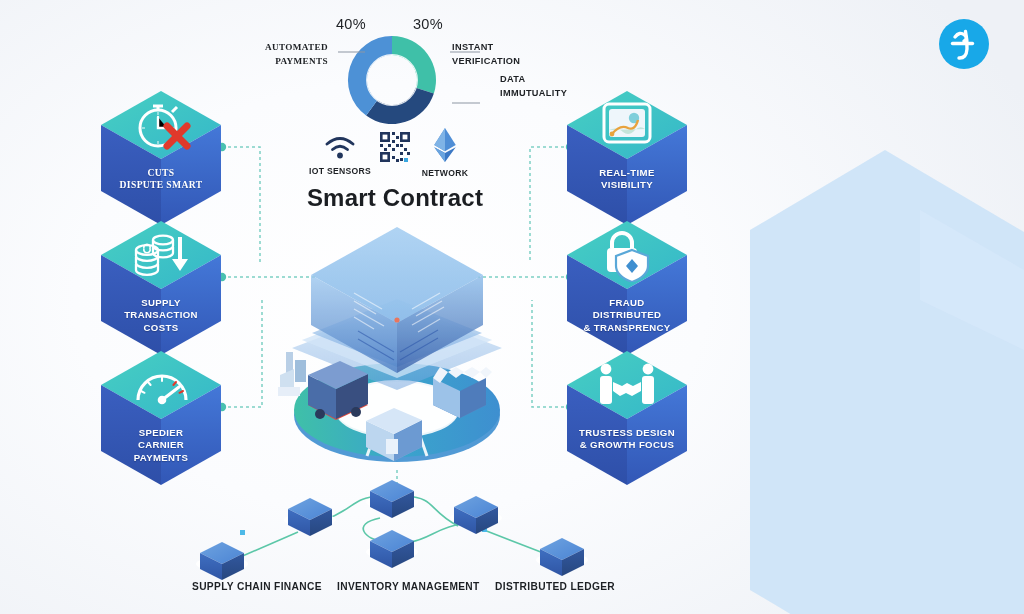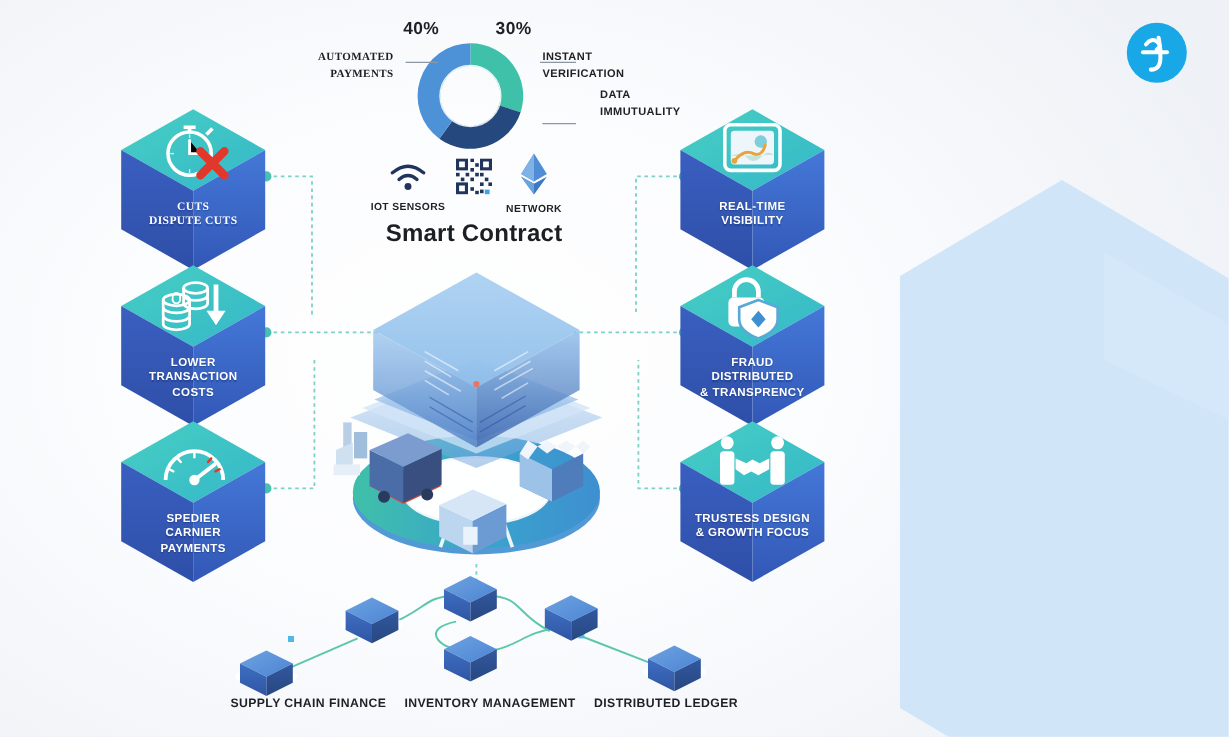--- a/index.html
+++ b/index.html
@@ -30,38 +30,38 @@
     letter-spacing:0.6px; line-height:1.25; white-space:nowrap;
   }
   #title-sub {
     font-size:20px; font-weight:normal; color:#1a1c20;
     letter-spacing:0.1px; line-height:1.35; white-space:nowrap; margin-top:2px;
   }
 
   
   #donut-wrap { left:340px; top:28px; width:104px; height:104px; }
   .pct {
-    font-size:14.5px; font-weight:bold; color:#1d2024; letter-spacing:0.3px;
+    font-size:14.5px; font-weight:normal; color:#1d2024; letter-spacing:0.3px;
   }
   .donut-label {
     font-size:9.2px; font-weight:bold; color:#1d2024;
     letter-spacing:0.35px; line-height:1.55;
   }
   .donut-label.right { text-align:left; }
   .donut-label.left  { text-align:right; }
 
   
   .iconcell { position:absolute; text-align:center; }
   .iconcell .cap {
     font-size:8.6px; font-weight:bold; color:#1d2024;
     letter-spacing:0.3px; margin-top:2px; white-space:nowrap;
   }
   #smart-contract-title {
     left:255px; top:184px; width:280px; text-align:center;
-    font-size:20px; font-weight:bold; color:#1b1e22; letter-spacing:0.2px;
+    font-size:24px; font-weight:bold; color:#1b1e22; letter-spacing:0.2px;
   }
 
   
   .hexcard { position:absolute; width:124px; height:140px; }
   .hexcard .hexlabel {
     position:absolute; left:0; width:124px; top:79px;
     text-align:center; color:#ffffff; font-weight:bold;
     font-size:9.6px; letter-spacing:0.35px; line-height:1.28;
     text-shadow:0 1px 1px rgba(10,25,70,.35);
     pointer-events:none;
@@ -351,21 +351,21 @@
         <line x1="11" y1="30" x2="14" y2="30"></line>
           <line x1="40" y1="30" x2="43" y2="30"></line>
       </g>
       <g stroke="#e0392b" stroke-width="7" stroke-linecap="round">
         <line x1="36" y1="28" x2="56" y2="48"></line>
           <line x1="56" y1="28" x2="36" y2="48"></line>
       </g>
     </svg>
     <div class="hexlabel">
       <div>CUTS</div>
-      <div>DISPUTE CUTS</div>
+      <div>DISPUTE SMART</div>
     </div>
   </div>
 
   <div class="hexcard" style="left:99px;top:218px;">
     <svg viewBox="0 0 124 140" width="124" height="140">
       <polygon points="62,3 122,37 62,71 2,37" fill="url(#hxTop1)"></polygon>
       <polygon points="2,37 62,71 62,137 2,103" fill="url(#hxL1)"></polygon>
       <polygon points="122,37 62,71 62,137 122,103" fill="url(#hxR1)"></polygon>
     </svg>
     <svg style="position:absolute;left:32px;top:12px;" viewBox="0 0 62 54" width="62" height="54">
@@ -375,21 +375,21 @@
         <path d="M22 17 v6 a10 4.4 0 0 0 20 0 v-6"></path>
         <ellipse cx="16" cy="20" rx="11" ry="4.8"></ellipse>
         <path d="M5 20 v6 a11 4.8 0 0 0 22 0 v-6"></path>
         <path d="M5 27 v6 a11 4.8 0 0 0 22 0 v-6"></path>
         <path d="M5 34 v6 a11 4.8 0 0 0 22 0 v-6"></path>
       </g>
       <path d="M13 18.5 a3.2 3.2 0 1 1 6 0 a3.2 3.2 0 1 1 -6 0" fill="none" stroke="#ffffff" stroke-width="1.6"></path>
       <path d="M47 7 l4 0 l0 22 l6 0 l-8 12 l-8 -12 l6 0 z" fill="#ffffff"></path>
     </svg>
     <div class="hexlabel">
-      <div>LOWER</div>
+      <div>SUPPLY</div>
       <div>TRANSACTION</div>
       <div>COSTS</div>
     </div>
   </div>
 
   <div class="hexcard" style="left:99px;top:348px;">
     <svg viewBox="0 0 124 140" width="124" height="140">
       <polygon points="62,3 122,37 62,71 2,37" fill="url(#hxTop1)"></polygon>
       <polygon points="2,37 62,71 62,137 2,103" fill="url(#hxL1)"></polygon>
       <polygon points="122,37 62,71 62,137 122,103" fill="url(#hxR1)"></polygon>

